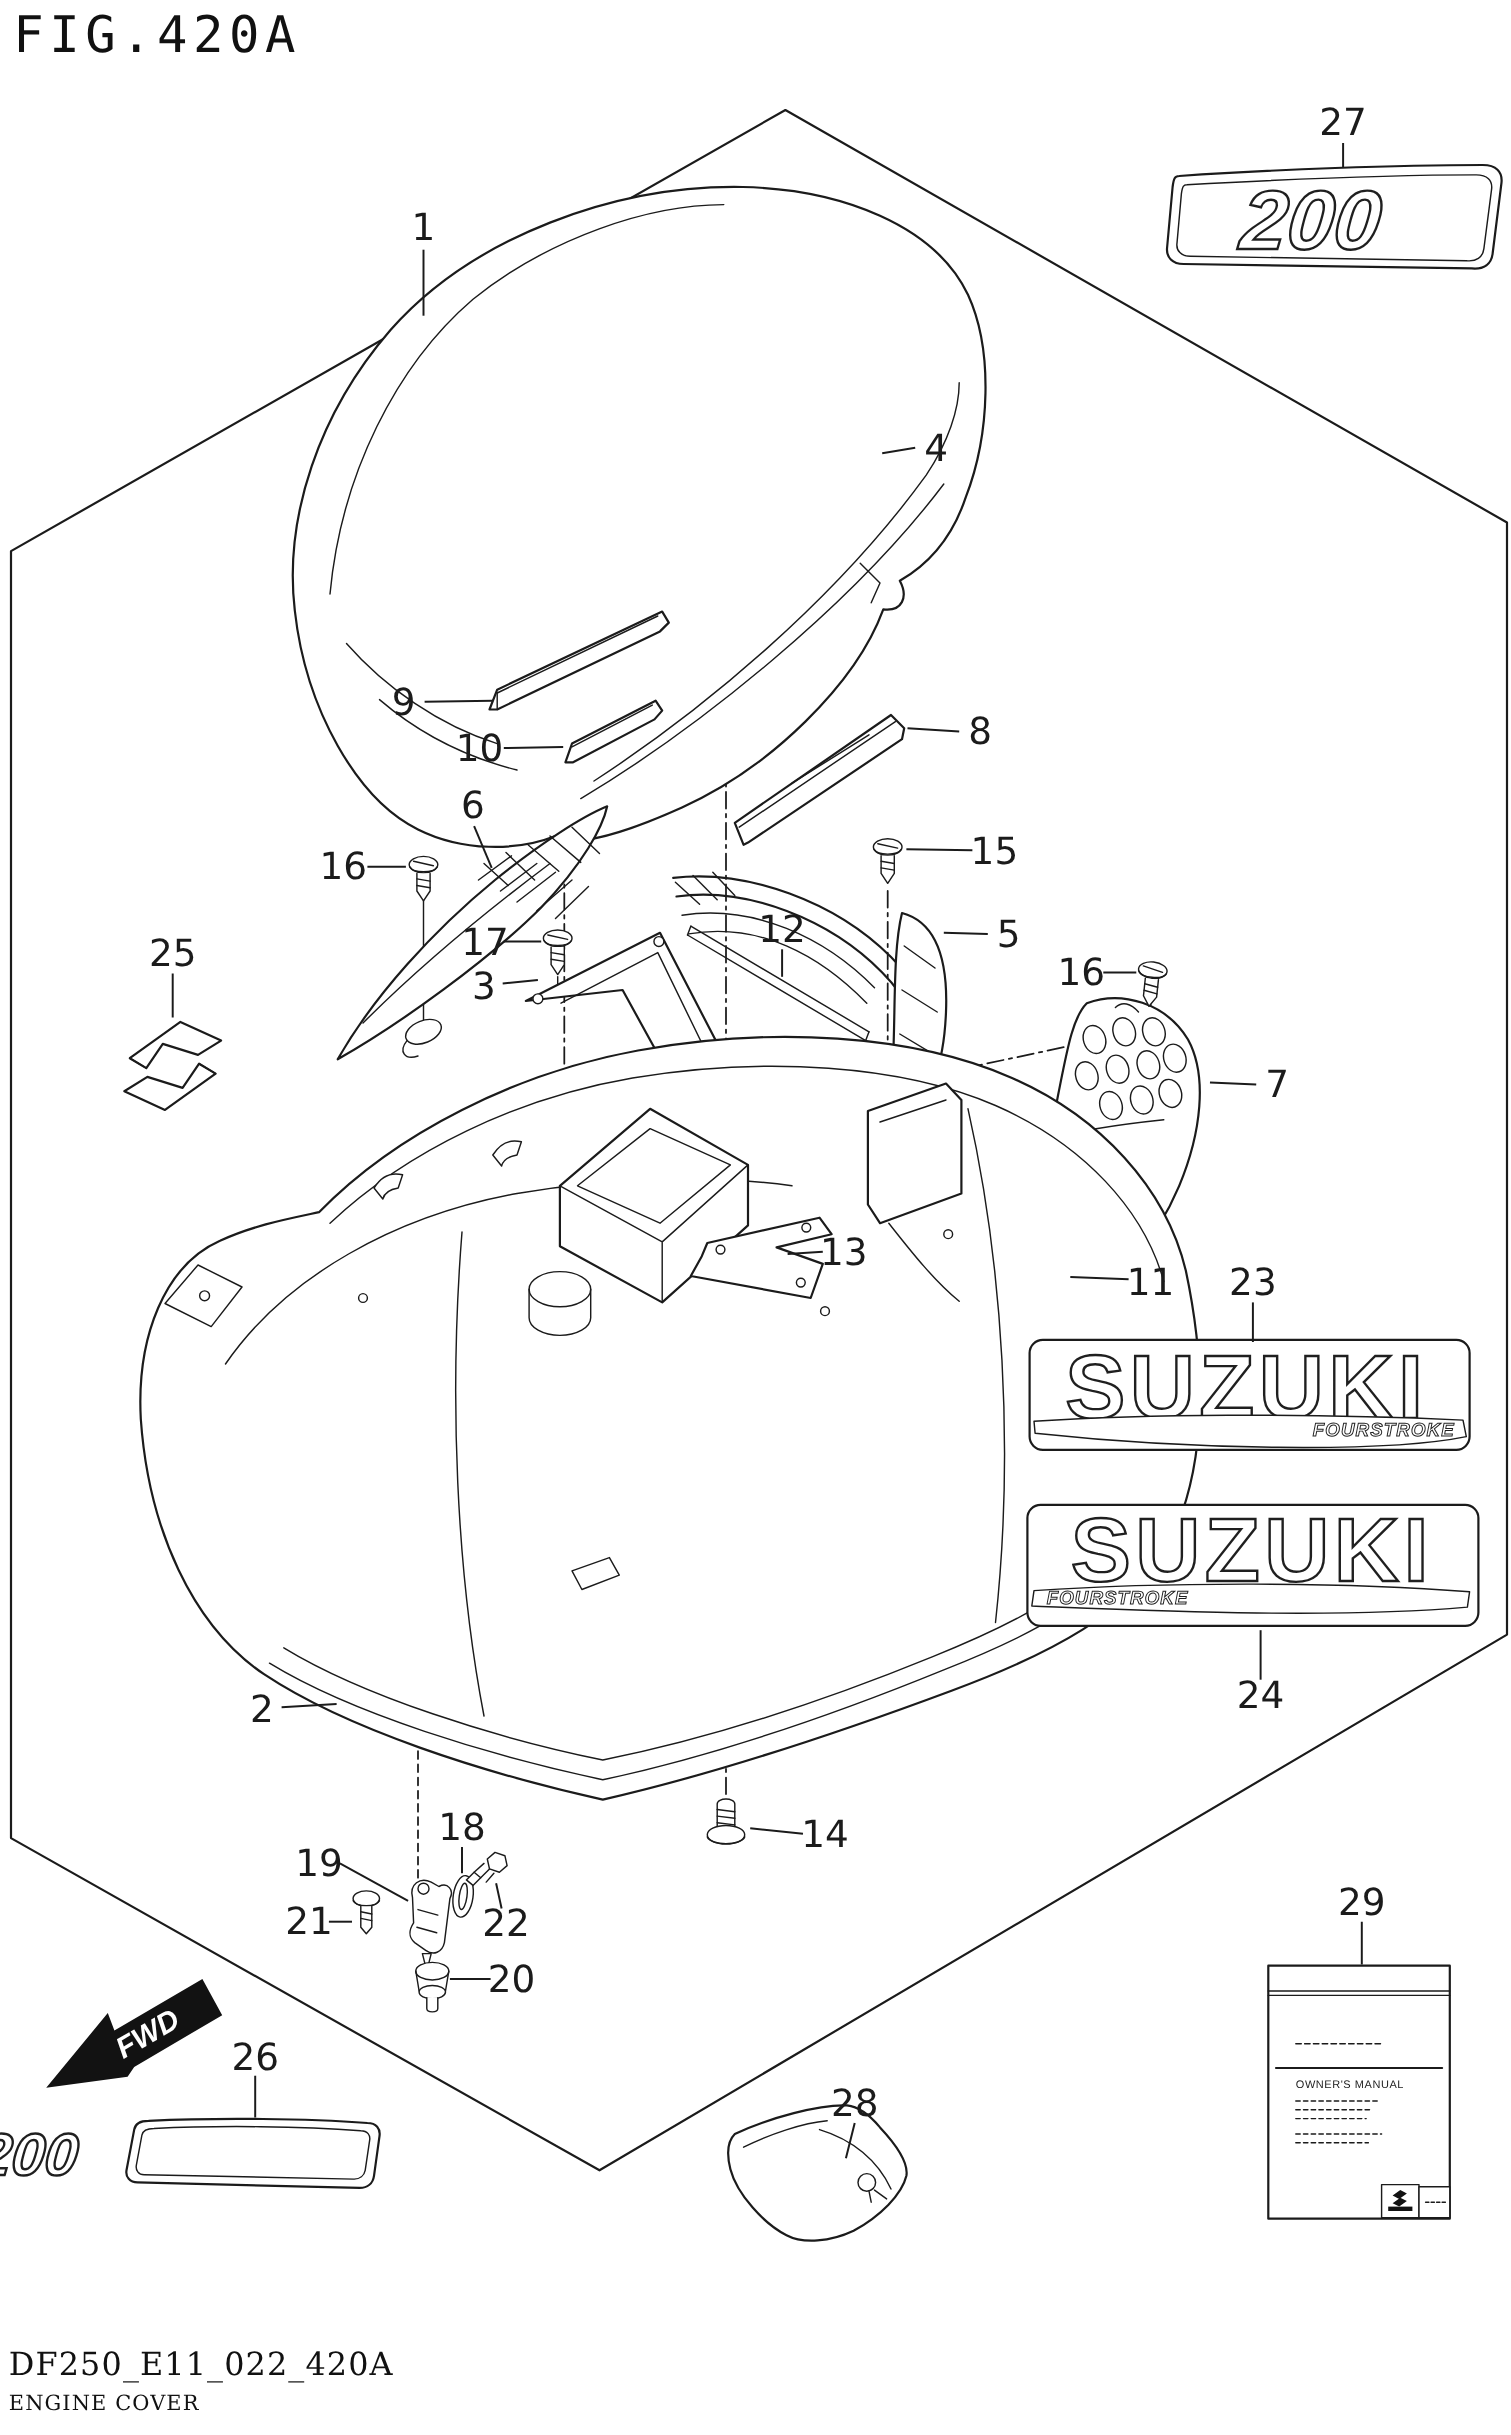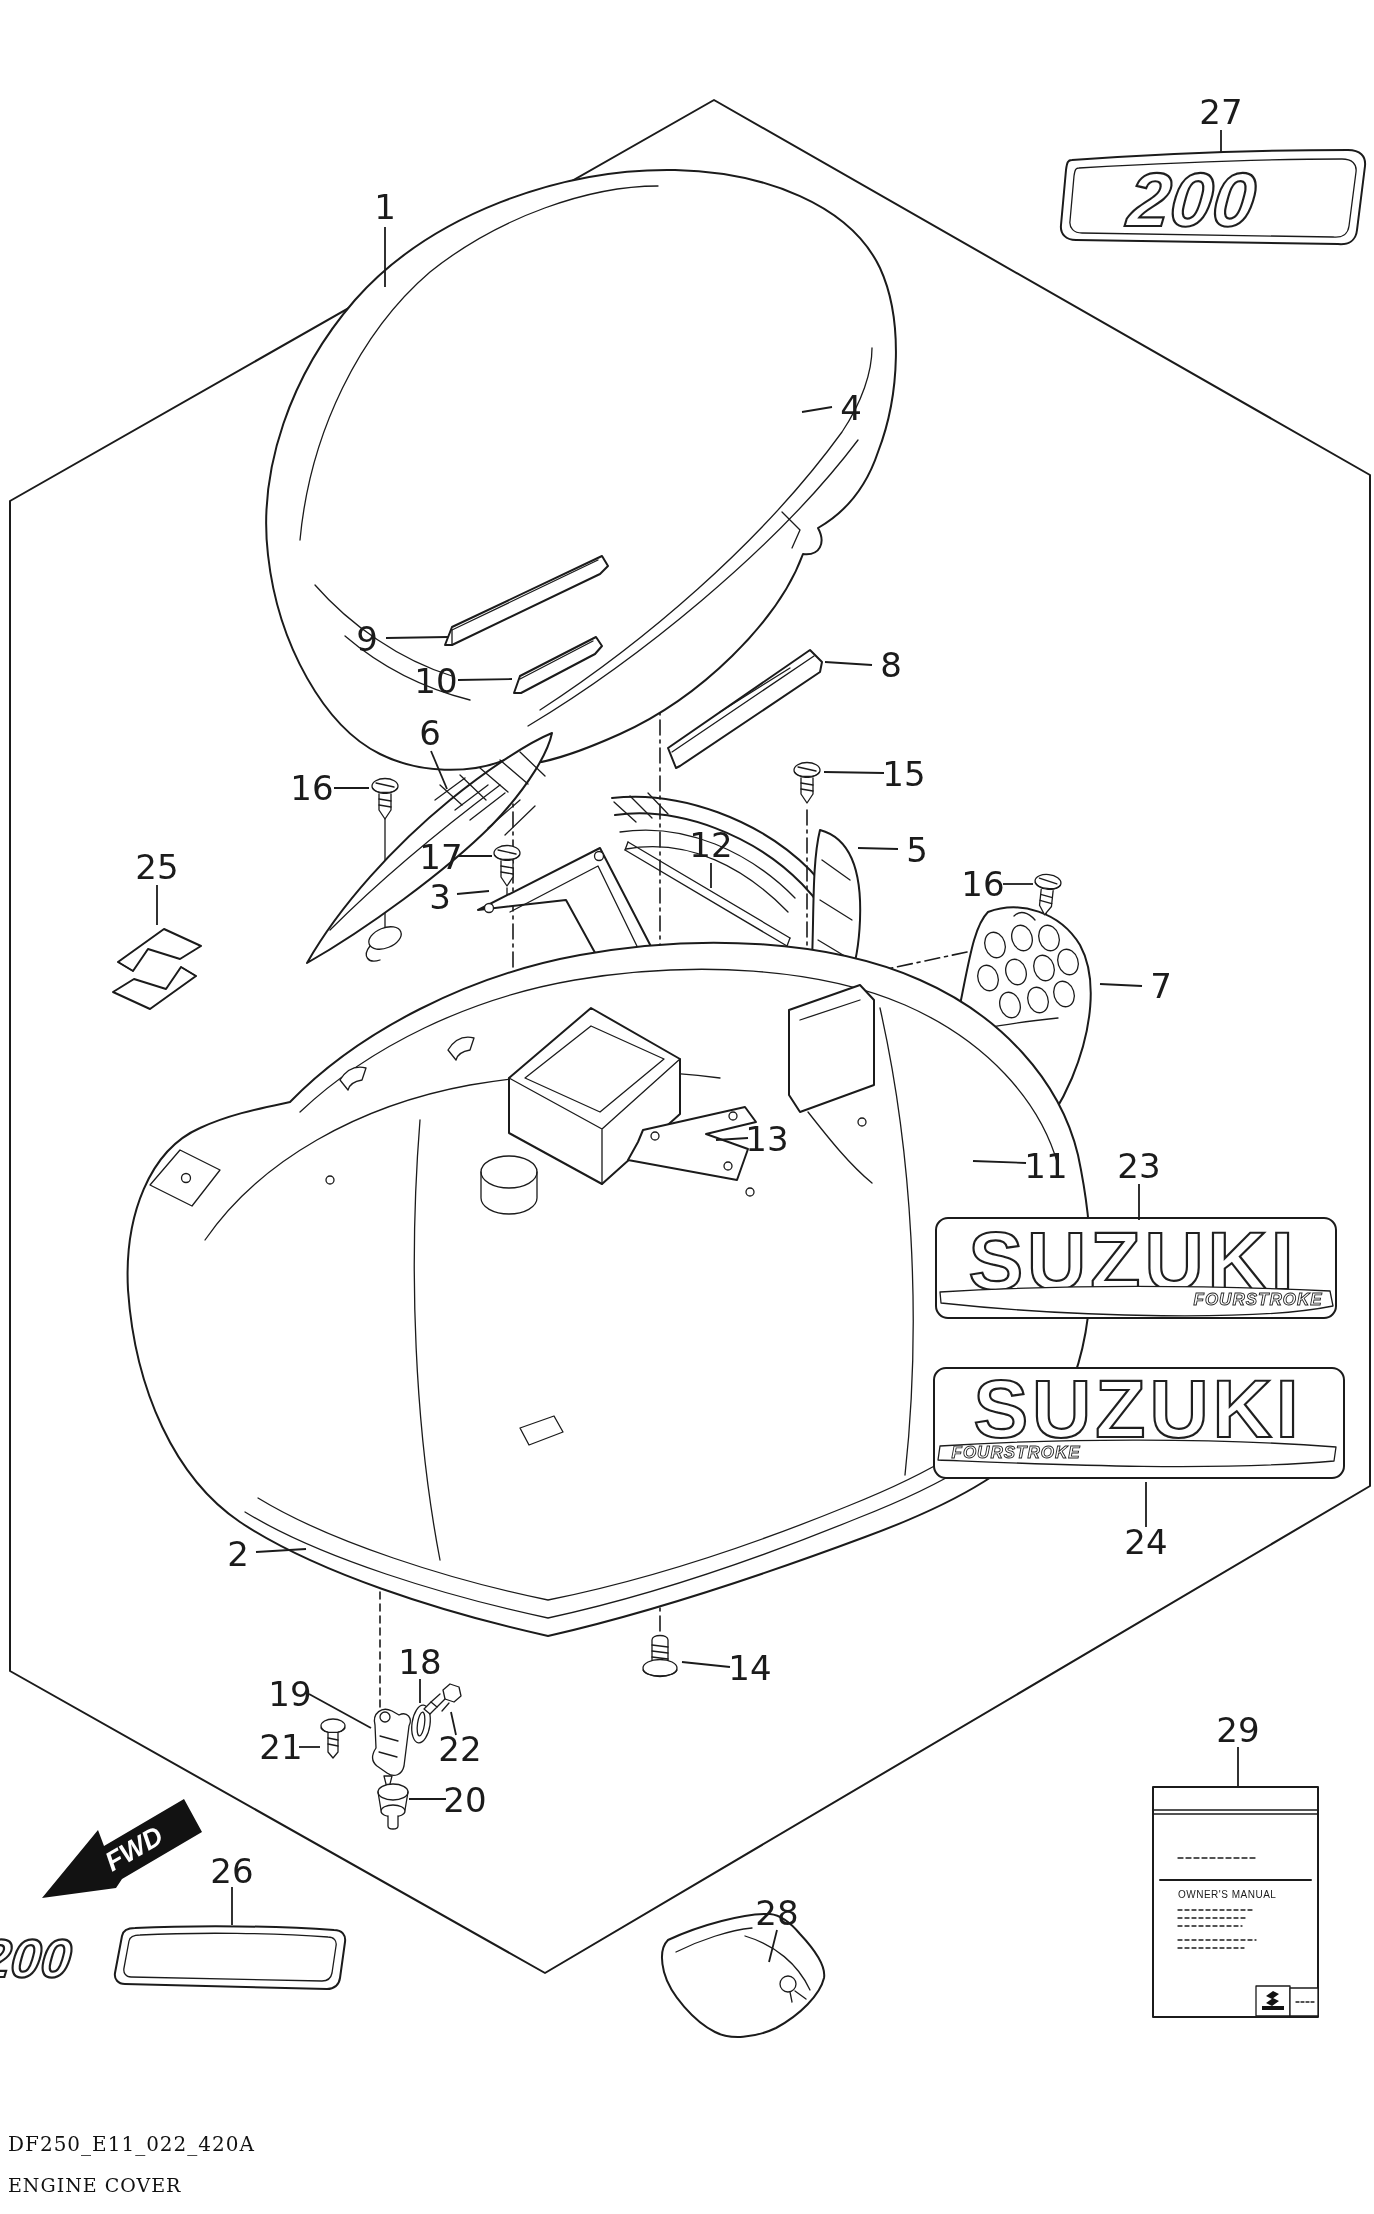--- a/index.html
+++ b/index.html
@@ -20,29 +20,30 @@
   text.fourstroke{font-style:italic;font-weight:bold;font-size:17px;letter-spacing:1px;fill:#ffffff;
         stroke:#1f1f1f;stroke-width:0.9;text-anchor:middle;font-family:"Liberation Sans",sans-serif;}
   text.logo200{font-style:italic;font-weight:bold;fill:#ffffff;stroke:#1f1f1f;stroke-width:2.2;
         text-anchor:middle;font-family:"Liberation Sans",sans-serif;}
   text.fwdtxt{font-style:italic;font-weight:bold;font-size:27px;fill:#ffffff;stroke:none;
         font-family:"Liberation Sans",sans-serif;}
   text.manual{font-size:10px;letter-spacing:0.5px;fill:#1b1b1b;font-family:"Liberation Sans",sans-serif;}
   #fig-title{position:absolute;left:12px;top:4px;font-family:"DejaVu Sans Mono",monospace;
         font-size:46px;letter-spacing:5px;color:#111;}
   #code-line{position:absolute;left:8px;top:2132px;font-family:"DejaVu Serif",serif;
-        font-size:20px;letter-spacing:1px;color:#111;}
+        font-size:29px;letter-spacing:1px;color:#111;}
   #caption-line{position:absolute;left:8px;top:2174px;font-family:"DejaVu Serif",serif;
         font-size:19px;letter-spacing:1px;color:#111;}
 </style>
 </head>
 <body>
 
 <div id="page">
 
+  <div id="fig-title">FIG.420A</div>
 
   <svg id="art" width="1374" height="2214" viewBox="0 0 1374 2214" xmlns="http://www.w3.org/2000/svg">
 
     <defs>
       <g id="tap-screw">
         <ellipse cx="0" cy="0" rx="13" ry="7.5" class="lnw thin"></ellipse>
         <path d="M-12.5,2 C-9,8 9,8 12.5,2" class="ln thin"></path>
         <line x1="-9" y1="-3" x2="9" y2="1" class="ln thin"></line>
         <path d="M-6,8 L-6,24 L0,33 L6,24 L6,8" class="lnw thin"></path>
         <line x1="-6" y1="13" x2="6" y2="15" class="ln thin"></line>

